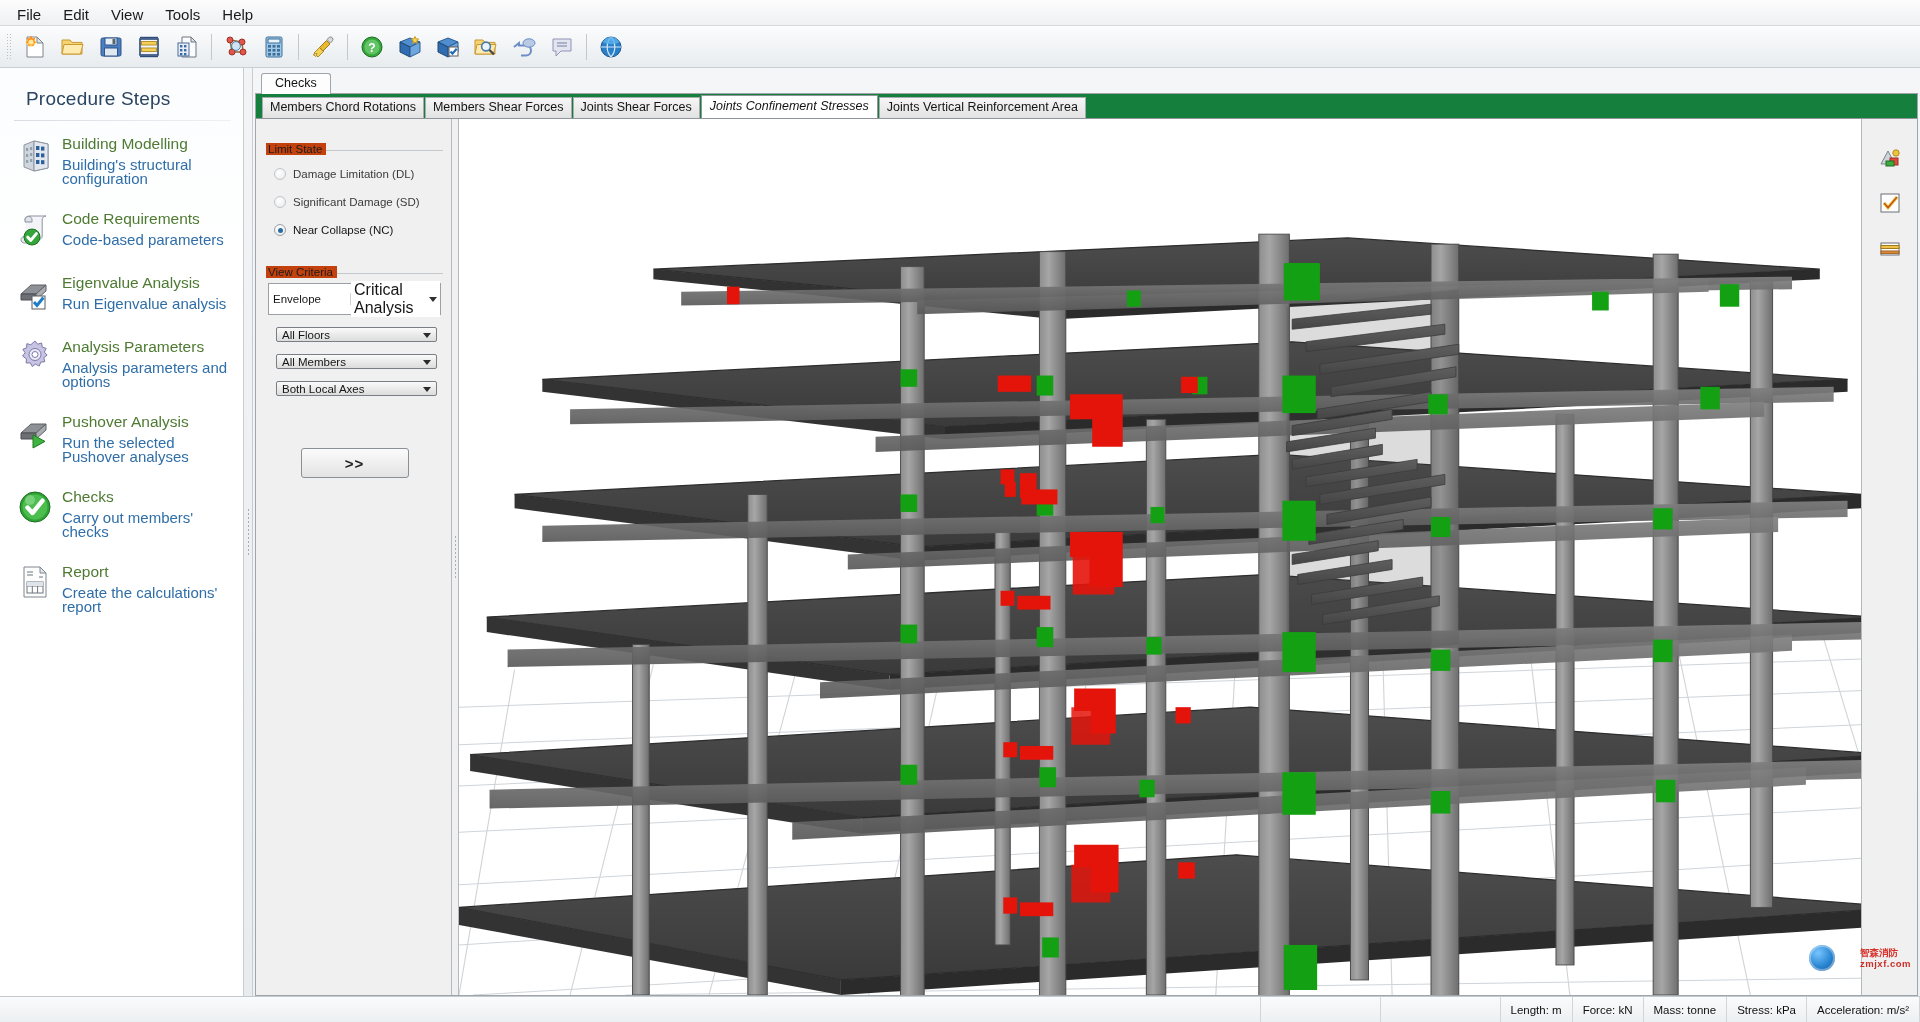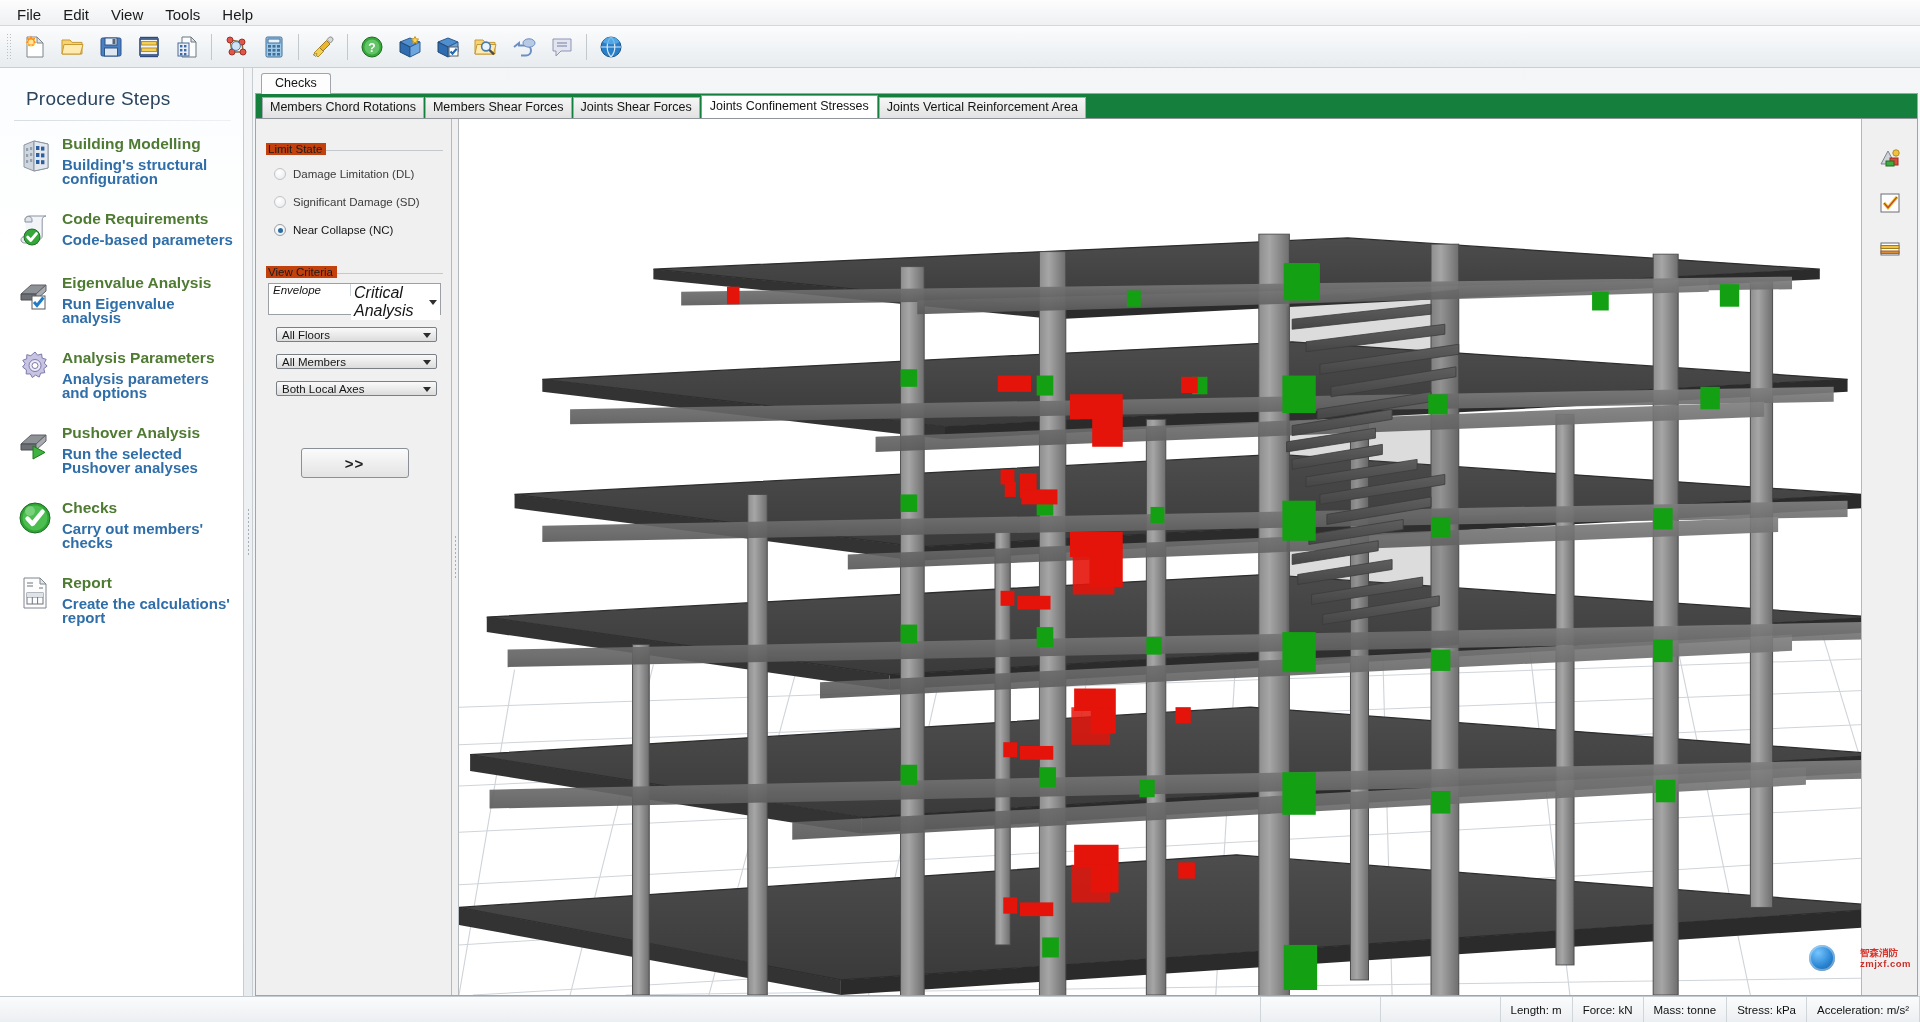--- a/index.html
+++ b/index.html
@@ -71,21 +71,20 @@
     letter-spacing: .2px;
   }
   .sb-title-rule {
     margin: 10px 12px 0 14px; height: 1px;
     background: linear-gradient(90deg,#d8dde2,#eef1f4);
   }
   .sb-item {
     display: flex; align-items: flex-start;
     padding: 12px 8px 10px 14px;
     cursor: default;
-    font-weight: bold;
   }
   .sb-ico {
     width: 42px; height: 42px; flex: 0 0 42px;
     display: flex; align-items: center; justify-content: center;
     margin-right: 6px;
   }
   .sb-txt { padding-top: 2px; }
   .sb-h {
     font-size: 15.5px; color: #4e7a32; line-height: 18px;
     margin-bottom: 5px;
@@ -146,20 +145,21 @@
     margin-right: 1px;
     line-height: 13px;
     cursor: default;
   }
   .subtab.active {
     background: #ffffff;
     padding: 4px 8px 5px 8px;
     position: relative; z-index: 3;
     border-color: #8f959b;
     box-shadow: 0 -1px 0 #fff inset;
+    font-style: italic;
   }
 
   .content {
     flex: 1 1 auto; display: flex; min-height: 0;
     border-top: 1px solid #8f959b;
     background: #f0f0f0;
   }
 
   
   .ctrlcol {
@@ -197,21 +197,21 @@
     left: 2.5px; top: 2.5px; width: 5px; height: 5px;
     border-radius: 50%; background: #2b6ca3;
   }
   .radio.off { border-color: #c0c5ca; }
   .radio-row .rl { font-size: 11.5px; color: #151515; }
   .radio-row.dim .rl { color: #3a3a3a; }
 
   .envrow {
     display: flex; margin: 2px 2px 0 2px;
     border: 1px solid #9aa0a6;
-    background: #fff; height: 32px; align-items: flex-start; font-style: italic;
+    background: #fff; height: 32px; align-items: center;
   }
   .envlabel {
     flex: 0 0 82px; font-size: 11.5px; color: #151515;
     display: flex; align-items: center; padding-left: 4px;
     background: #fff;
     border-right: 1px solid #cfd4d8;
   }
   .envsel {
     flex: 1 1 auto; display: flex; align-items: center;
     font-size: 16px; color: #151515;

